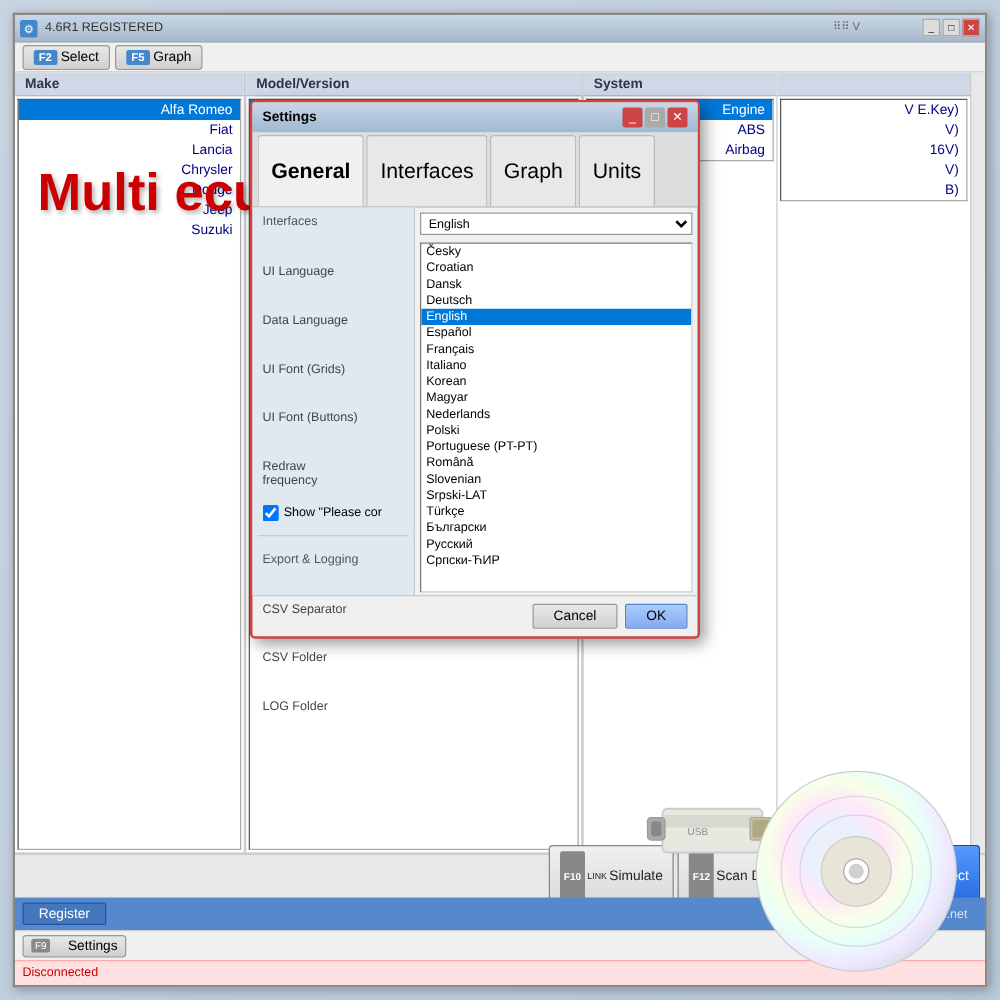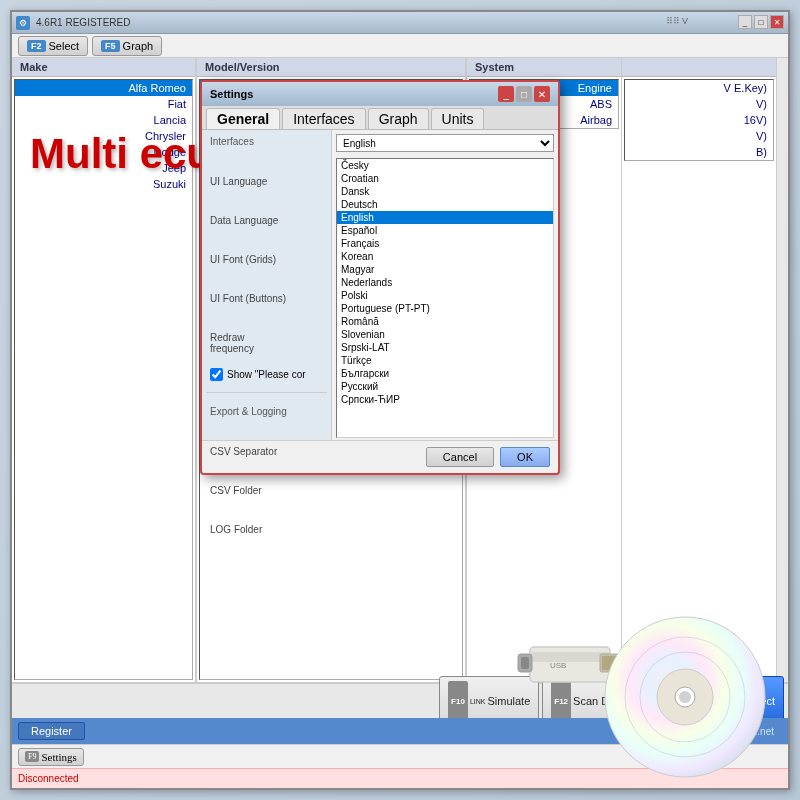--- a/index.html
+++ b/index.html
@@ -123,28 +123,27 @@
       height: 24px;
       display: flex;
       align-items: center;
       padding: 0 6px;
       gap: 4px;
       border-top: 1px solid #ccc;
     }
     .settings-btn {
       display: flex;
       align-items: center;
-      gap: 2px;
+      gap: 14px;
       background: linear-gradient(to bottom, #e8e8e8, #d0d0d0);
       border: 1px solid #999;
       border-radius: 3px;
       padding: 2px 6px;
       cursor: pointer;
       font-size: 11px;
-      font-family: Liberation Serif, serif;
     }
 
     
     .status-bar {
       background: #ffe0e0;
       height: 20px;
       display: flex;
       align-items: center;
       padding: 0 6px;
       font-size: 10px;
@@ -198,26 +197,26 @@
       border-radius: 2px;
     }
     .dialog-tabs {
       display: flex;
       background: #ddd;
       border-bottom: 1px solid #bbb;
       padding: 2px 4px 0;
       gap: 2px;
     }
     .dialog-tab {
-      padding: 2px 10px;
+      padding: 18px 10px;
       background: #e8e8e8;
       border: 1px solid #bbb;
       border-bottom: none;
       cursor: pointer;
-      font-size: 14px;
+      font-size: 17px;
       border-radius: 3px 3px 0 0;
     }
     .dialog-tab.active {
       background: #f0f0f0;
       font-weight: bold;
     }
     .dialog-content {
       display: flex;
       height: 310px;
     }
@@ -628,20 +627,21 @@
           <option>English</option>
         </select>
         <div class="lang-list">
           <div class="lang-item">Česky</div>
           <div class="lang-item">Croatian</div>
           <div class="lang-item">Dansk</div>
           <div class="lang-item">Deutsch</div>
           <div class="lang-item selected">English</div>
           <div class="lang-item">Español</div>
           <div class="lang-item">Français</div>
+          <div class="lang-item">Italiano</div>
           <div class="lang-item">Korean</div>
           <div class="lang-item">Magyar</div>
           <div class="lang-item">Nederlands</div>
           <div class="lang-item">Polski</div>
           <div class="lang-item">Portuguese (PT-PT)</div>
           <div class="lang-item">Română</div>
           <div class="lang-item">Slovenian</div>
           <div class="lang-item">Srpski-LAT</div>
           <div class="lang-item">Türkçe</div>
           <div class="lang-item">Български</div>

